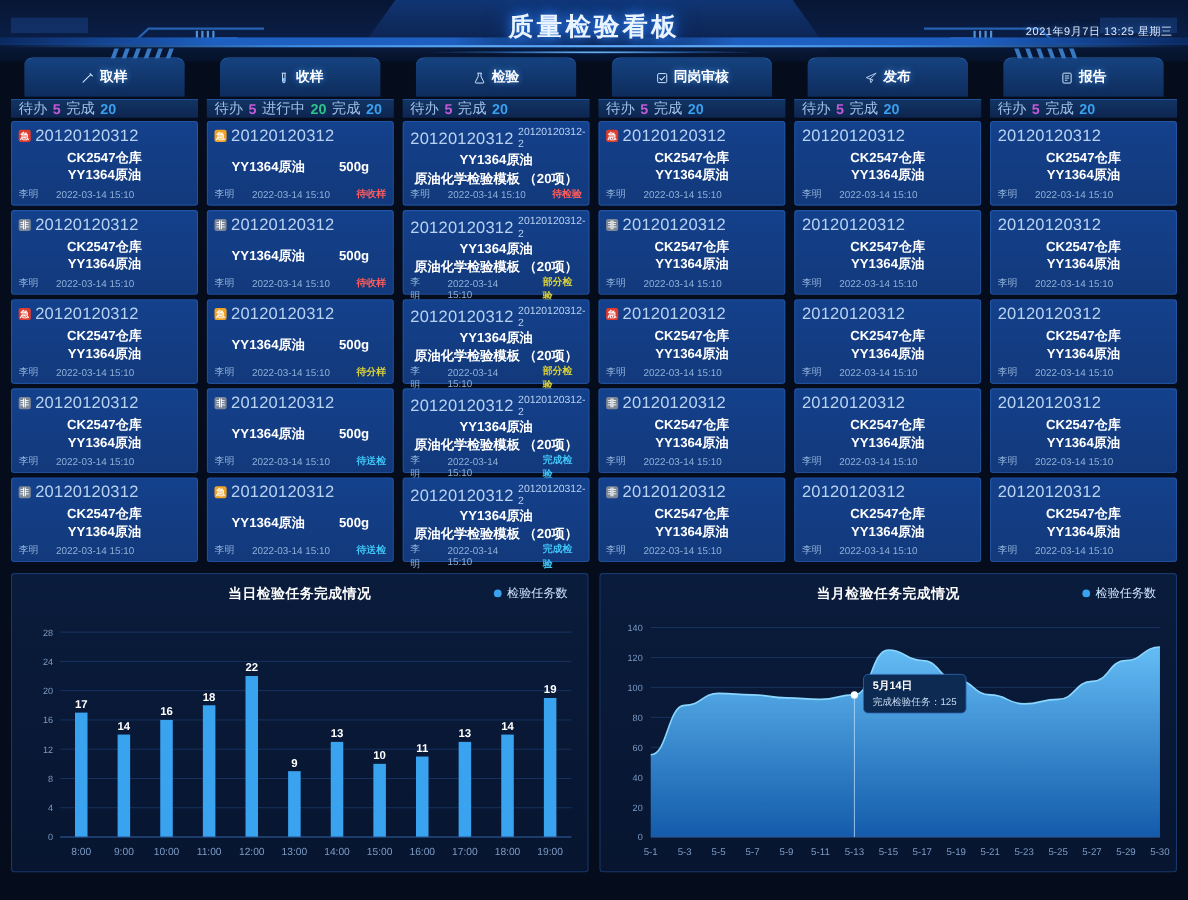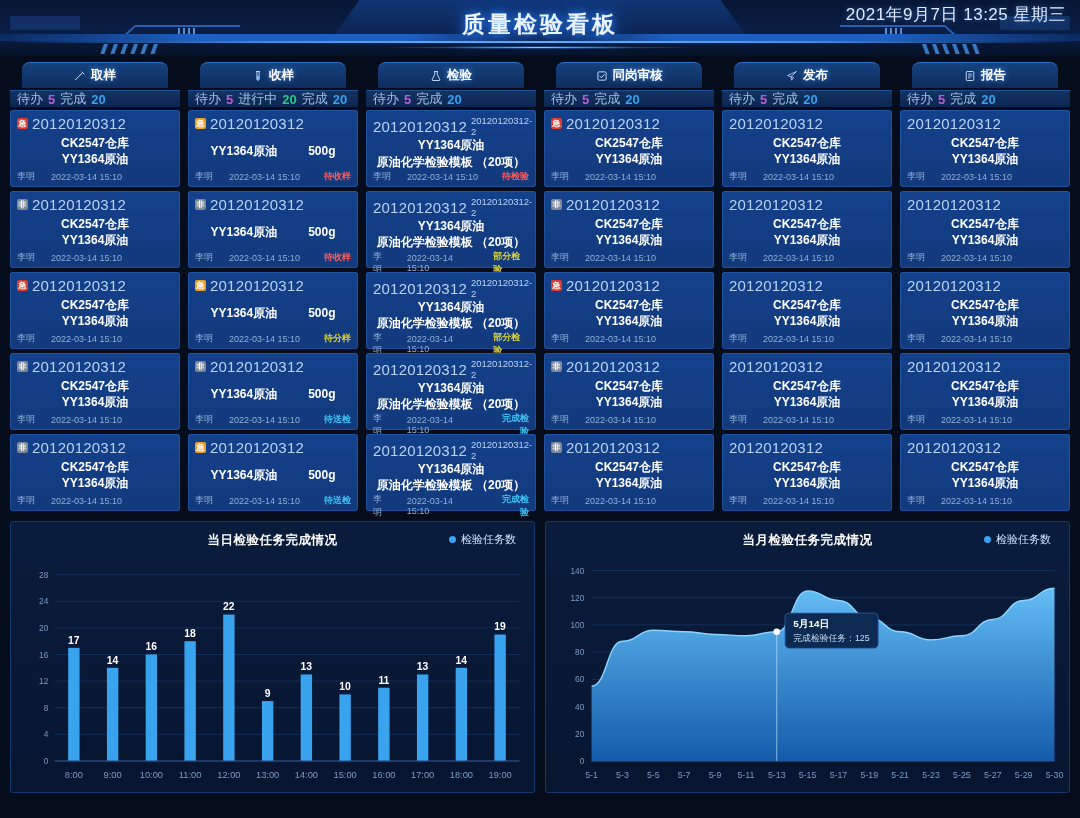--- a/index.html
+++ b/index.html
@@ -43,35 +43,35 @@
   }
   .glow-line{
     position:absolute; left:50%; transform:translateX(-50%);
     top:46px; width:300px; height:3px; border-radius:50%;
     background:radial-gradient(ellipse at center,#8fd0ff 0%,rgba(60,150,255,.35) 45%,rgba(0,0,0,0) 75%);
   }
   .hdr-deco { position:absolute; top:0; height:56px; width:300px; opacity:.85; }
   .hdr-deco.left { left:0; }
   .hdr-deco.right { right:0; transform:scaleX(-1); }
   .datetime {
-    position:absolute; right:14px; top:3px; z-index:5;
-    font-size:17px; color:#dfeaff; letter-spacing:.5px;
+    position:absolute; right:14px; top:22px; z-index:5;
+    font-size:10px; color:#dfeaff; letter-spacing:.5px;
     text-shadow:0 0 6px rgba(80,160,255,.6);
   }
   
   .board {
     display:flex; gap:8px; padding:10px 10px 0 10px;
   }
   .column { flex:1 1 0; min-width:0; }
   .col-head {
     position:relative; height:22px; margin-bottom:2px;
     display:flex; align-items:flex-end; justify-content:center;
   }
   .col-tab {
-    width:86%; height:26px;
+    width:86%; height:36px;
     background:linear-gradient(180deg,#15427f 0%,#0e2c5c 100%);
     border-radius:8px 8px 0 0;
     border-top:1px solid #2f6fc4;
     display:flex; align-items:center; justify-content:center; gap:5px;
   }
   .col-tab .tname {
     font-size:12.5px; font-weight:bold; color:#ffffff;
     text-shadow:0 0 6px rgba(90,170,255,.7);
   }
   .col-icon { width:12px; height:12px; display:inline-block; }
@@ -111,21 +111,21 @@
   .cb-line {
     font-size:12px; font-weight:bold; color:#ffffff;
     white-space:nowrap; overflow:hidden; text-overflow:ellipsis;
   }
   .cb-row { display:flex; align-items:center; justify-content:space-around; }
   .cb-row .cb-line { text-align:center; }
   .card-foot { display:flex; align-items:center; gap:16px; font-size:9px; color:#8fb0d8; }
   .cf-status { margin-left:auto; font-weight:bold; font-size:9px; }
   .s-red { color:#ff5b5b; }
   .s-yellow { color:#d8d03a; }
-  .s-cyan { color:#3fc3f5;text-align:right; }
+  .s-cyan { color:#3fc3f5; }
   
   .charts { display:flex; gap:10px; padding:10px; }
   .panel {
     flex:1 1 0; height:272px;
     background:linear-gradient(180deg,#0a1c3c 0%,#071530 100%);
     border:1px solid #17386c;
     border-radius:3px;
     position:relative;
     padding:10px 24px;
   }

